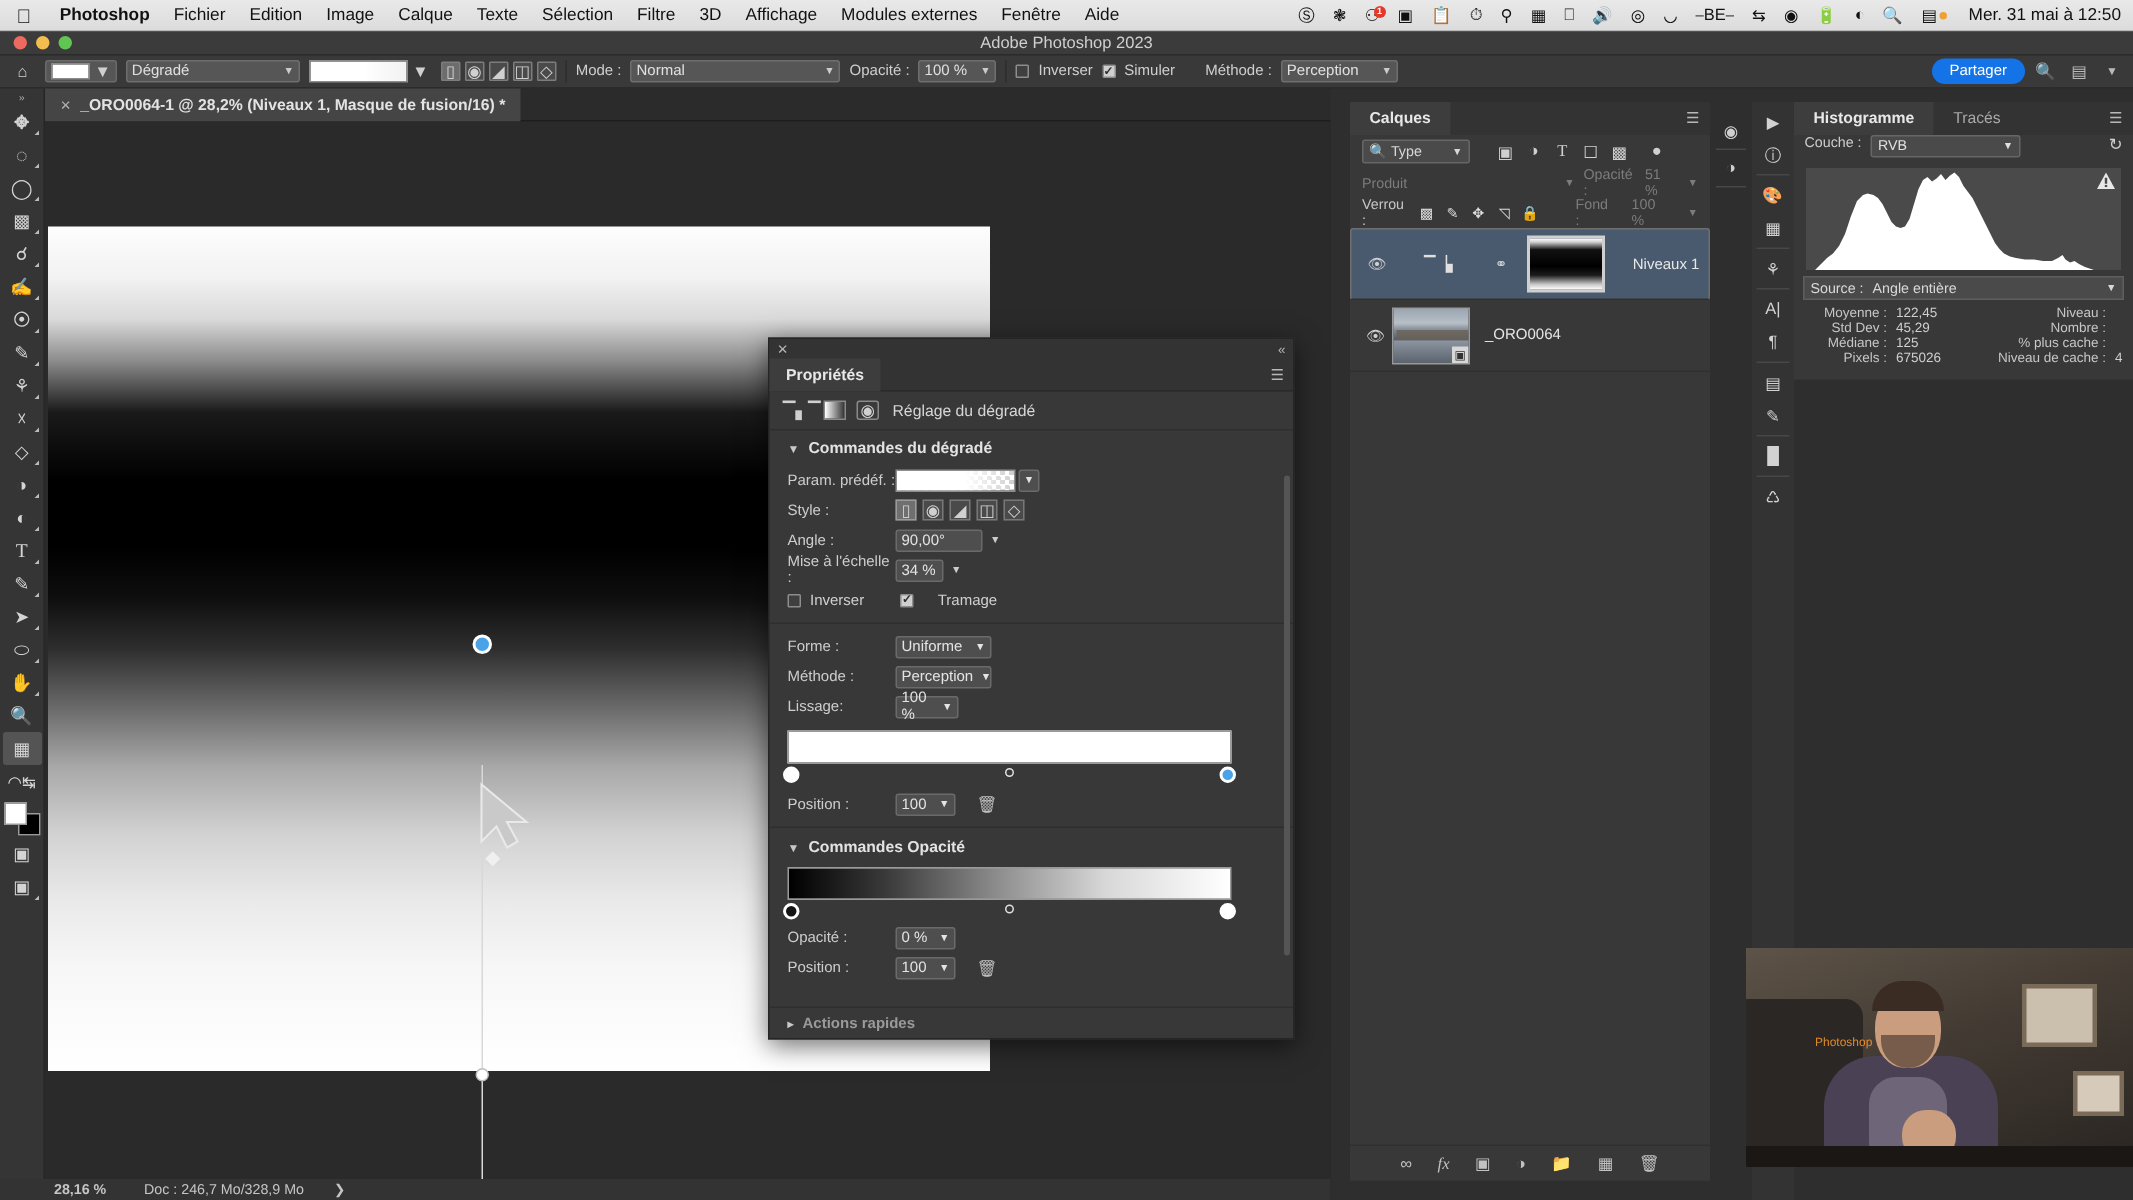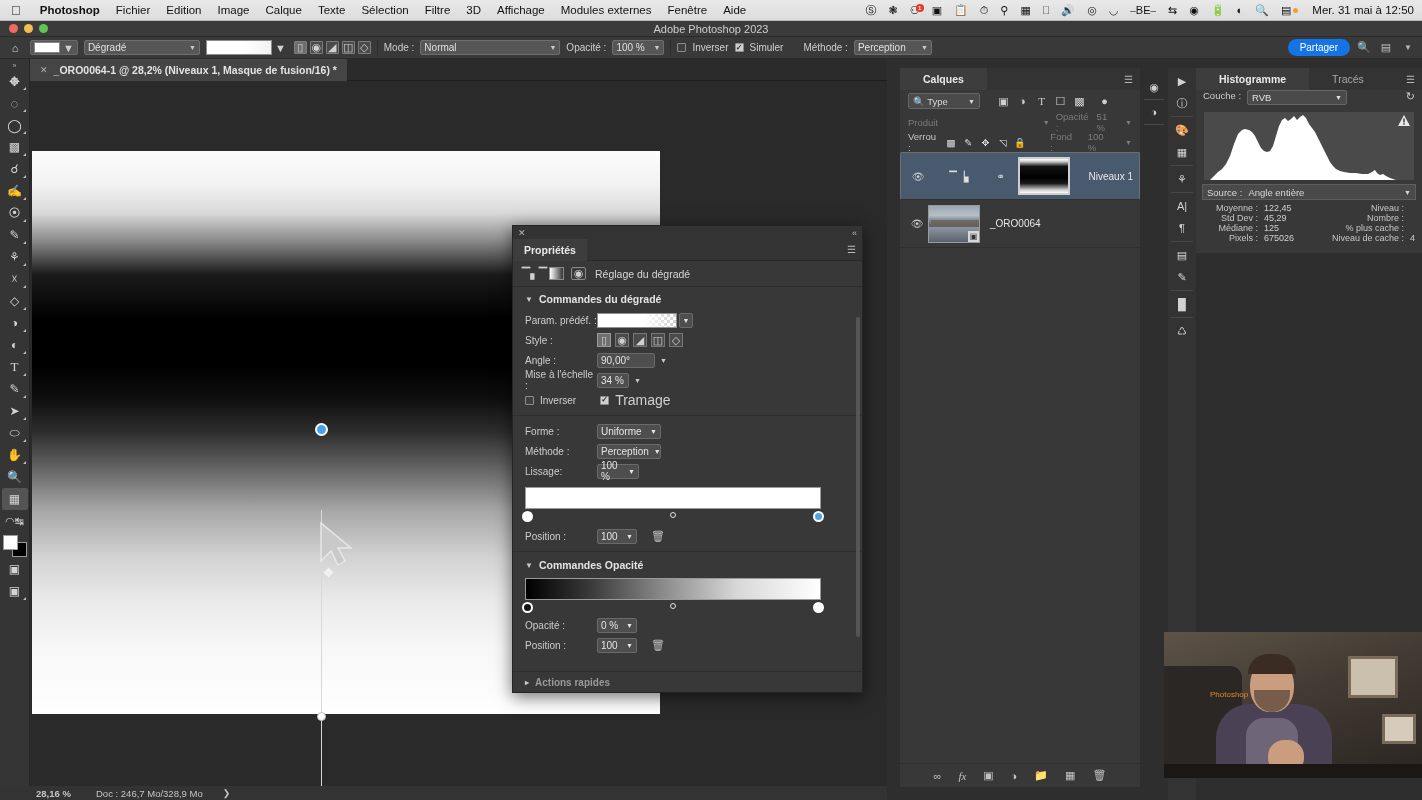--- a/index.html
+++ b/index.html
@@ -240,21 +240,21 @@
     background:#2e2e2e;
   }
   .layers-panel{
     position:absolute; left:900px; top:68px; width:240px; height:719px;
     background:#383838;
   }
   .panel-tabrow{
     height:22px; background:#333; display:flex;align-items:center;
   }
   .panel-tab{
-    height:22px; padding:0 23px; display:flex;align-items:center;
+    height:22px; padding:0 13px; display:flex;align-items:center;
     background:#3d3d3d;color:#e8e8e8;font-size:10.5px;font-weight:bold;
   }
   .panel-tab.off{ background:transparent; color:#a8a8a8; font-weight:normal;}
   .panel-menu{ margin-left:auto;padding-right:7px;font-size:10px;color:#b8b8b8; }
   .filter-row{ height:22px;display:flex;align-items:center;gap:0;padding:0 8px; }
   .type-sel{
     width:72px;height:16px;background:#4a4a4a;border:1px solid #666;border-radius:2px;
     display:flex;align-items:center;justify-content:space-between;padding:0 4px;
     font-size:9.5px;color:#d8d8d8;
   }
@@ -769,21 +769,21 @@
         <div class="mini-sel" style="width:32px">
           <span>34 %</span>
         </div>
         <span style="font-size:7px;margin-left:5px;color:#ccc">▼</span>
       </div>
 
       <div class="row">
         <span class="cbx"></span>
         <span style="margin-left:6px;font-size:10px">Inverser</span>
         <span class="cbx on" style="margin-left:24px"></span>
-        <span style="margin-left:6px;font-size:14px">Tramage</span>
+        <span style="margin-left:16px;font-size:10px">Tramage</span>
       </div>
 
       <div class="hr"></div>
 
       <div class="row">
         <span class="rl">Forme :</span>
         <div class="mini-sel" style="width:64px">
           <span>Uniforme</span>
           <span style="font-size:7px">▼</span>
         </div>

